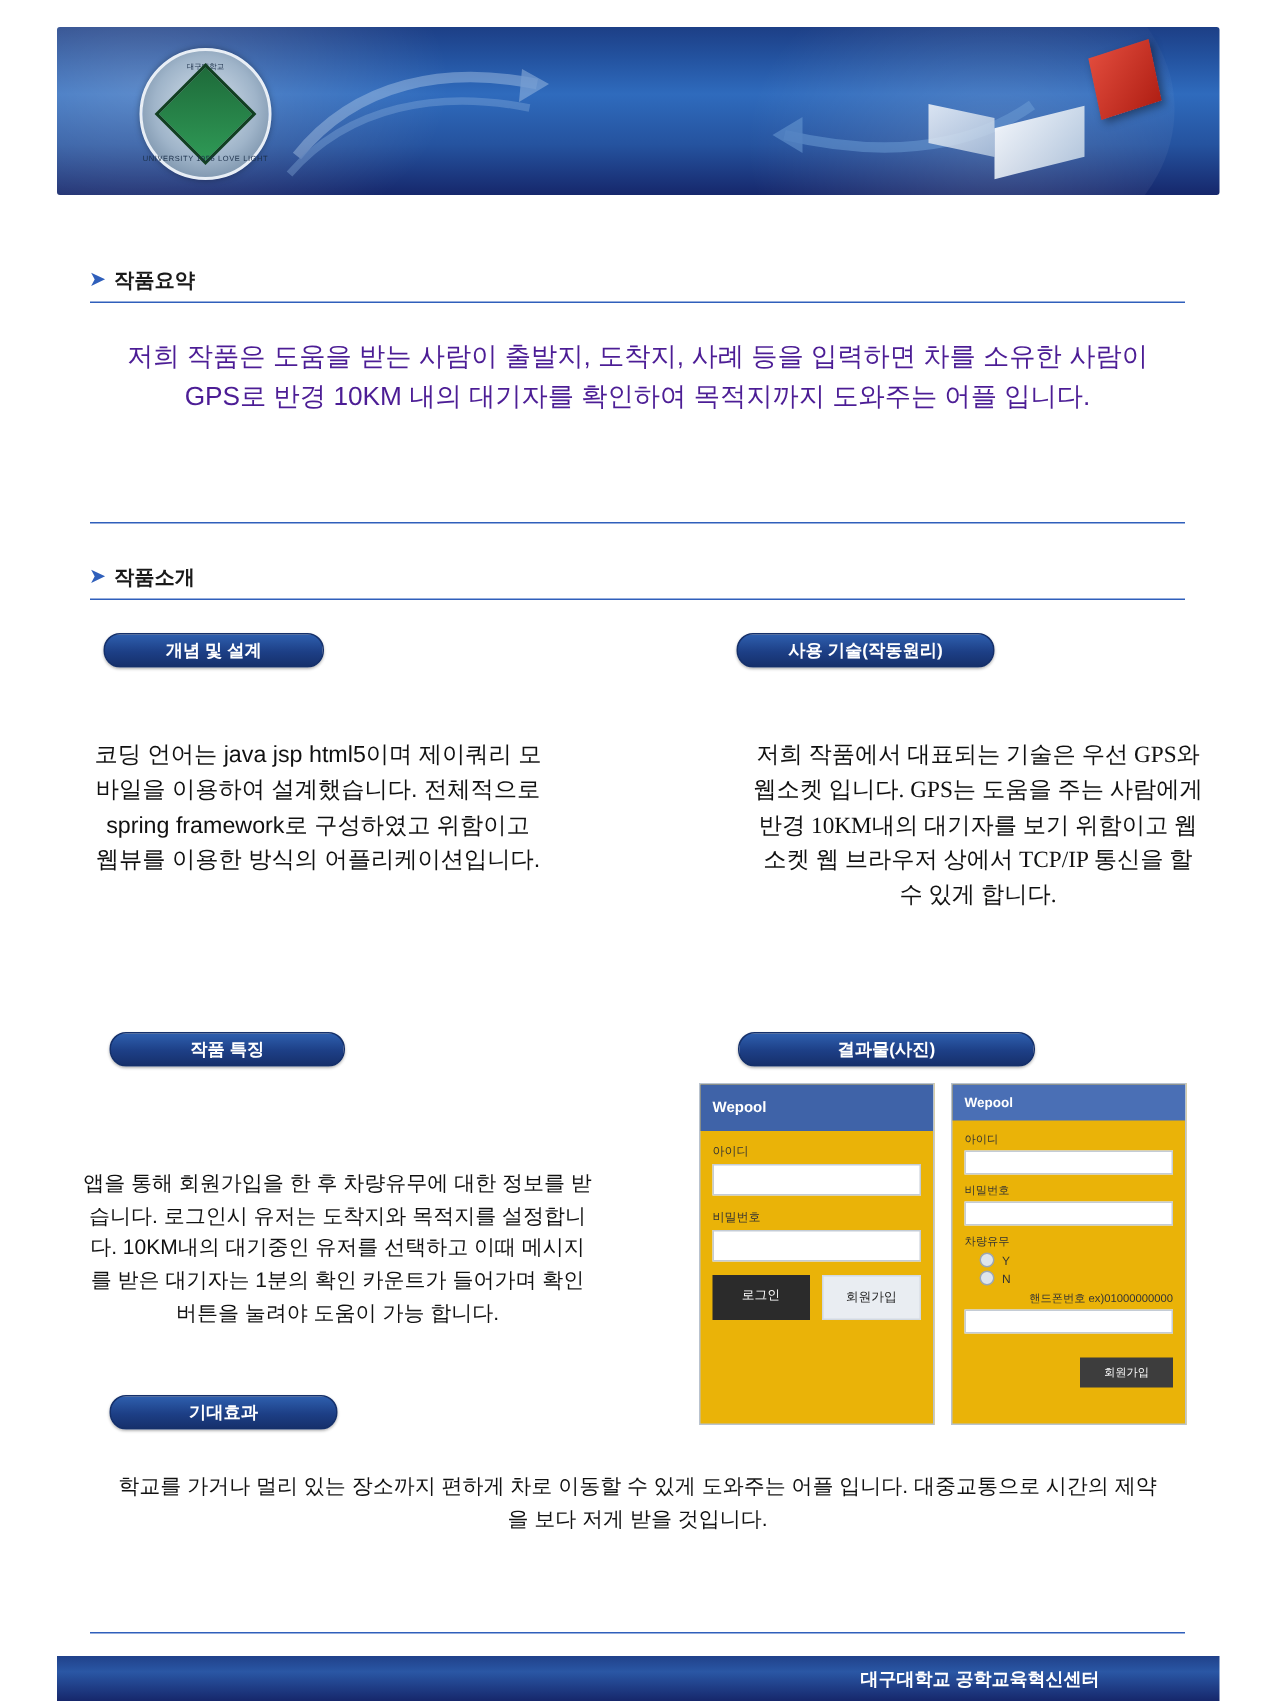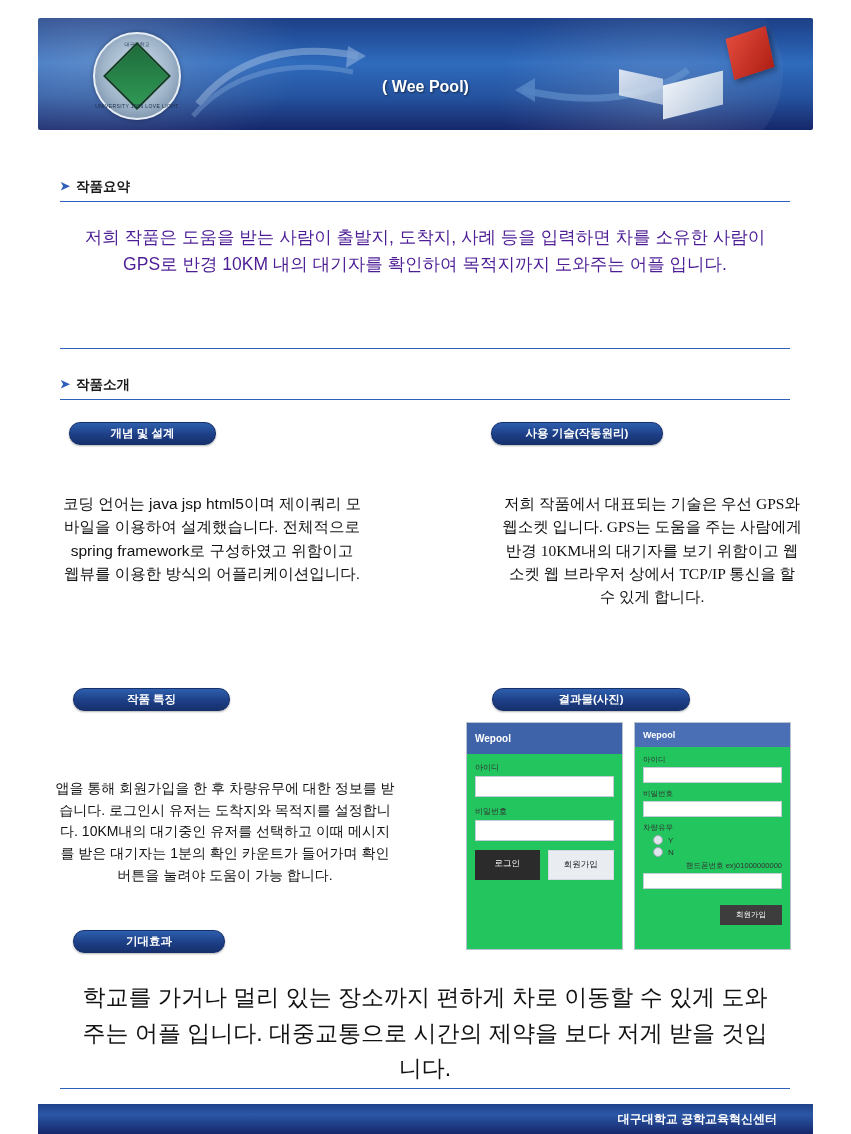--- a/index.html
+++ b/index.html
@@ -209,21 +209,21 @@
     text-align: center;
     color: #111;
   }
   .coltext-left {
     text-align: center;
   }
 
   
   .phone {
     position: absolute;
-    background: #22c55e;
+    background: #eab308;
     border: 1px solid #b9c3cf;
   }
   .phone .bar {
     background: #3f63a8;
     color: #ffffff;
     font-size: 10px;
     font-weight: bold;
     padding: 10px 8px;
   }
   .phone2 .bar {
@@ -304,40 +304,40 @@
     padding: 5px 0;
   }
 
   
   .conclusion {
     position: absolute;
     left: 75px;
     top: 980px;
     width: 700px;
     text-align: center;
-    font-size: 23px;
+    font-size: 14px;
     line-height: 1.55;
     color: #111;
   }
 
   
   .footer {
     position: absolute;
     left: 38px;
     bottom: 0;
     width: 775px;
     height: 30px;
     background: linear-gradient(180deg, #20418a 0%, #2a57a5 35%, #16276b 100%);
     color: #ffffff;
     font-size: 12px;
     font-weight: bold;
     display: flex;
     align-items: center;
     justify-content: flex-end;
-    padding-right: 36px;
+    padding-right: 80px;
     box-sizing: border-box;
   }
 </style>
 </head>
 <body>
 
 <div class="header">
   <div class="swoosh1"></div>
   <div class="swoosh2"></div>
 
@@ -354,21 +354,20 @@
   <div class="emblem">
     <div class="ring-text-top">대구대학교</div>
     <div class="inner"></div>
     <div class="ring-text">UNIVERSITY 1956 LOVE LIGHT</div>
   </div>
 
   <div class="plate2"></div>
   <div class="plate"></div>
   <div class="cube"></div>
 
-  <div class="title-sub">( Wee Pool)</div>
 </div>
 
 <div class="sec" style="top:178px;">
   <div class="sec-label">
     <span class="bullet">➤</span>
     <span>작품요약</span>
   </div>
   <div class="sec-rule"></div>
 </div>
 

